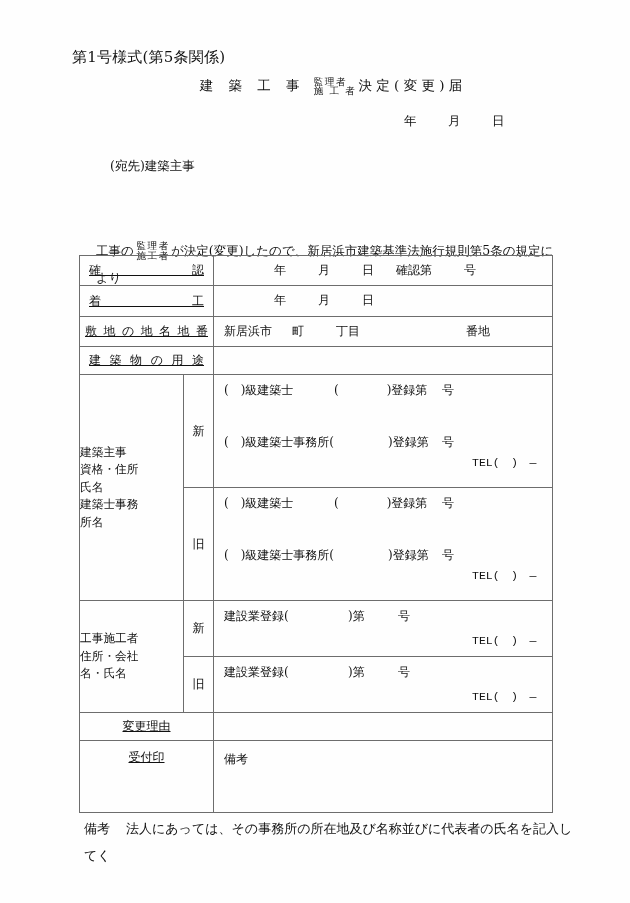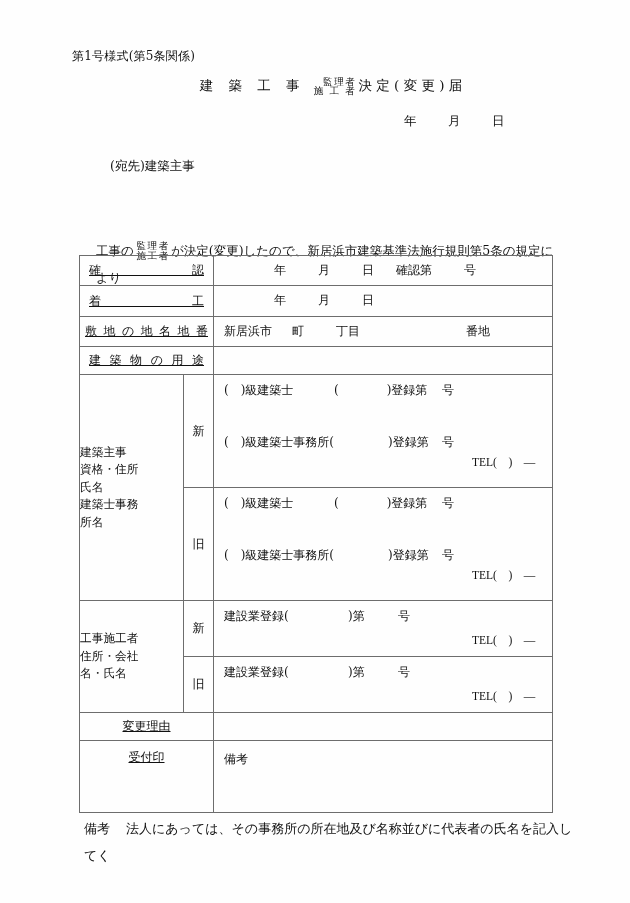--- a/index.html
+++ b/index.html
@@ -21,21 +21,21 @@
     width: 630px;
     height: 903px;
     background: #fefefe;
   }
 
   
   .form-no {
     position: absolute;
     left: 72px;
     top: 48px;
-    font-size: 12px;
+    font-size: 15px;
     letter-spacing: 0.2px;
     white-space: nowrap;
   }
 
   .title-line {
     position: absolute;
     left: 16px;
     top: 77px;
     width: 630px;
     text-align: center;
@@ -44,21 +44,21 @@
   }
   .title-line .sp {
     letter-spacing: 5.5px;
     padding-right: 5px;
   }
   .stack {
     display: inline-block;
     vertical-align: middle;
     line-height: 1.02;
     font-size: 9.6px;
-    text-align: right;
+    text-align: left;
     margin: 0 2px;
     position: relative;
     top: -0.5px;
   }
   .stack span { display: block; letter-spacing: 1.6px; padding-left: 1.6px; }
 
   .date-line {
     position: absolute;
     left: 0;
     top: 113px;
@@ -147,21 +147,21 @@
     white-space: nowrap;
   }
   .subcol {
     text-align: center;
     vertical-align: middle !important;
     width: 30px;
     font-size: 12px;
   }
   .cell-pad { padding: 6px 0 6px 10px; line-height: 1.9; }
   .tel {
-    font-family: Liberation Serif, serif;
+    font-family: Liberation Mono, monospace;
     font-size: 11.5px;
   }
   .tel-row {
     text-align: left;
     padding-left: 352px;
     white-space: nowrap;
   }
   .nowrap { white-space: nowrap; }
 
   .h-confirm { height: 27px; }

